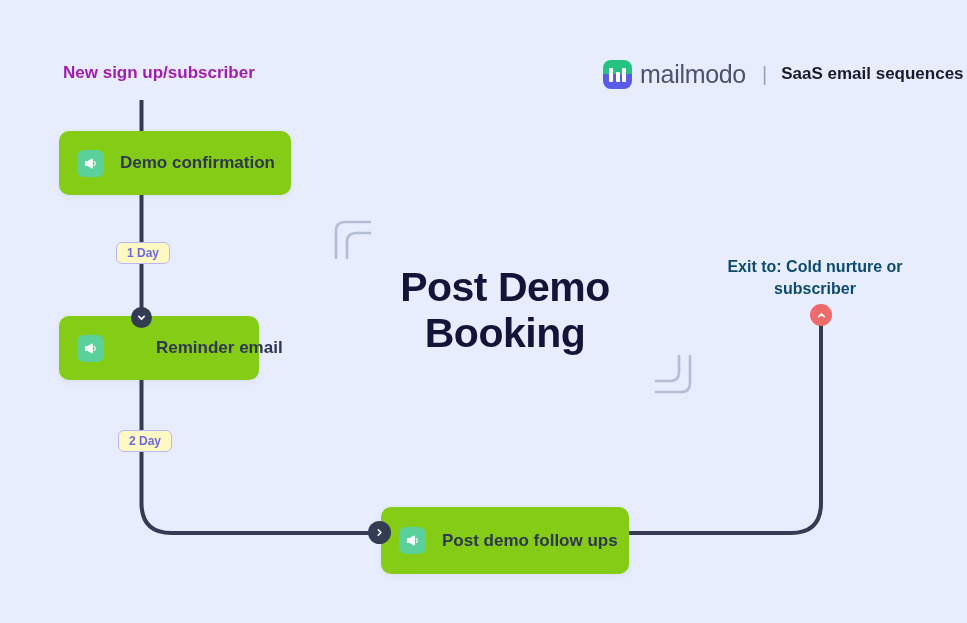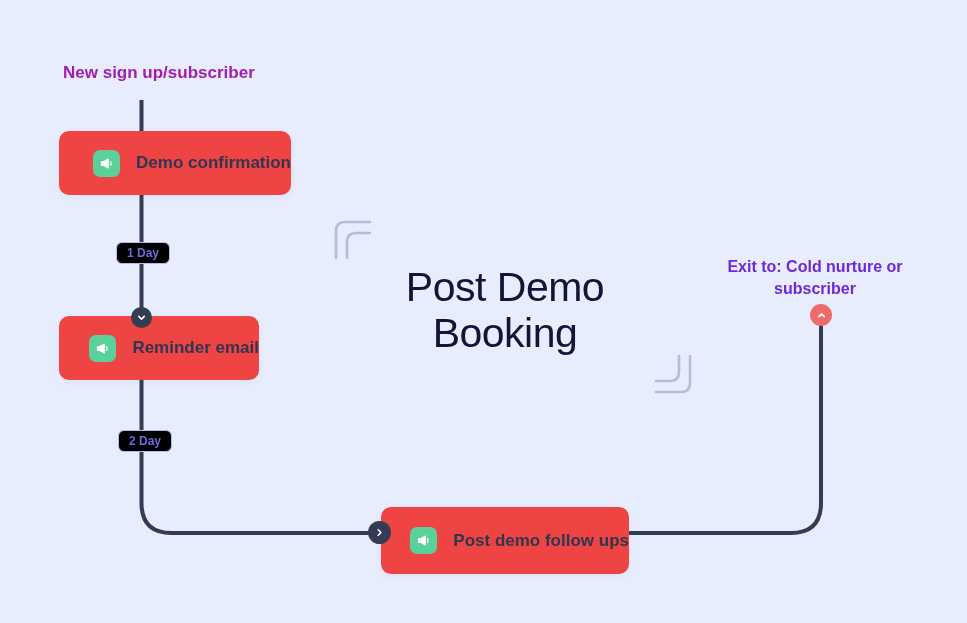--- a/index.html
+++ b/index.html
@@ -102,48 +102,47 @@
     white-space: nowrap;
   }
   .label-exit {
     position: absolute;
     left: 705px;
     top: 256px;
     width: 220px;
     text-align: center;
     font-size: 16px;
     font-weight: bold;
-    color: #6d28d9;
+    color: #0c4a6e;
     line-height: 22px;
   }
 
   
   .flow-title {
     position: absolute;
     left: 345px;
     top: 264px;
     width: 320px;
     text-align: center;
     font-size: 41px;
-    font-weight: normal;
+    font-weight: bold;
     line-height: 46px;
     color: #141439;
     letter-spacing: -0.5px;
   }
 
   
   .node {
     position: absolute;
-    background: #ef4444;
+    background: #84cc16;
     border-radius: 10px;
     box-shadow: 0 2px 6px rgba(60, 70, 110, 0.07);
     display: flex;
     align-items: center;
     box-sizing: border-box;
-    justify-content: flex-end;
   }
   .node-icon {
     width: 27px;
     height: 27px;
     border-radius: 7px;
     background: #5ad19a;
     flex: none;
     display: flex;
     align-items: center;
     justify-content: center;
@@ -157,34 +156,35 @@
 
   #node-demo-confirmation {
     left: 59px; top: 131px; width: 232px; height: 64px;
     padding-left: 18px;
   }
   #node-demo-confirmation .node-label { margin-left: 16px; }
 
   #node-reminder-email {
     left: 59px; top: 316px; width: 200px; height: 64px;
     padding-left: 18px;
+    gap: 36px;
   }
   #node-reminder-email .node-label { margin-left: 16px; }
 
   #node-post-demo-follow-ups {
     left: 381px; top: 499px; width: 248px; height: 67px;
     padding-left: 18px;
     margin-top: 8px;
   }
   #node-post-demo-follow-ups .node-label { margin-left: 16px; }
 
   
   .delay-badge {
     position: absolute;
-    background: #000000;
+    background: #fef9c3;
     border: 1.4px solid #b9b7f5;
     border-radius: 6px;
     height: 22px;
     padding: 0 10px;
     display: flex;
     align-items: center;
     justify-content: center;
     font-size: 12px;
     font-weight: bold;
     color: #6d6ae0;
@@ -235,20 +235,30 @@
       <path class="deco-line" d="M336,258 L336,231 Q336,222 345,222 L370,222"></path>
       <path class="deco-line" d="M347,258 L347,242 Q347,233 356,233 L370,233"></path>
     </g>
 
     <g>
       <path class="deco-line" d="M690,356 L690,383 Q690,392 681,392 L656,392"></path>
       <path class="deco-line" d="M679,356 L679,372 Q679,381 670,381 L656,381"></path>
     </g>
   </svg>
 
+  <div class="brand">
+    <div class="brand-mark">
+      <span class="bar b1"></span>
+        <span class="bar b2"></span>
+        <span class="bar b3"></span>
+    </div>
+    <span class="brand-word">mailmodo</span>
+    <span class="brand-sep">|</span>
+    <span class="brand-tagline">SaaS email sequences</span>
+  </div>
 
   <div class="label-top-left">New sign up/subscriber</div>
 
   <div class="label-exit">
     <span>Exit to: Cold nurture or</span><br>
     <span>subscriber</span>
   </div>
 
   <div class="flow-title">
     <span>Post Demo</span><br>

